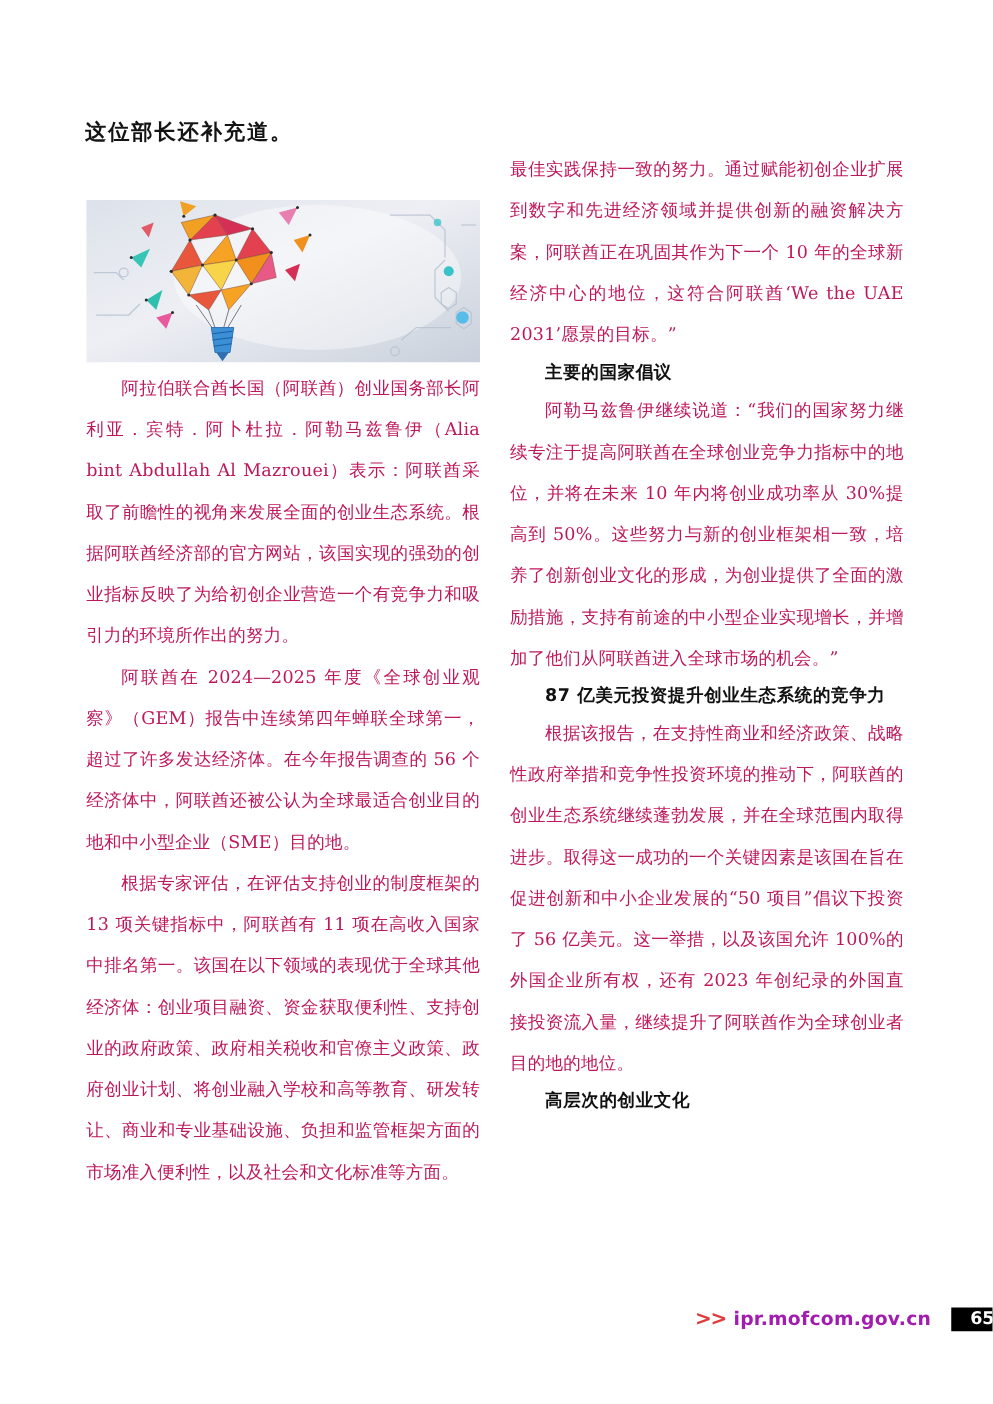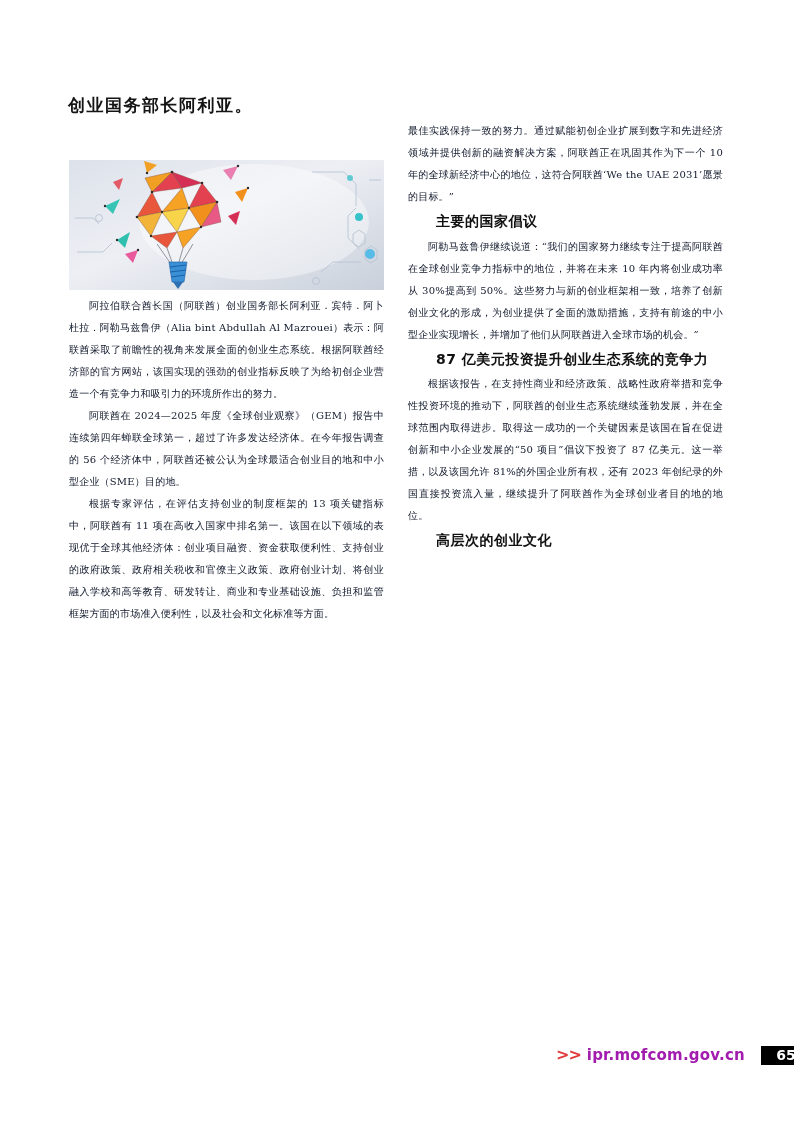--- a/index.html
+++ b/index.html
@@ -10,22 +10,22 @@
   .top-heading{
     position:absolute;left:68px;top:94px;
     font-family:"DejaVu Sans","Liberation Sans",sans-serif;
     font-weight:bold;font-size:17px;letter-spacing:1.5px;color:#141414;white-space:nowrap;
   }
   .column{position:absolute;width:315px;}
   #col-left{left:69px;top:133px;margin-top:27px;}
   #col-right{left:408px;top:120px;}
   figure.illu{margin:0 0 5px 0;width:315px;height:130px;line-height:0;}
   p.body{
-    margin:0;font-size:10px;letter-spacing:0.2px;line-height:22px;
-    text-align:justify;text-justify:inter-ideograph;color:#0f172a;text-indent:2em;
+    margin:0;font-size:14px;letter-spacing:0.2px;line-height:33px;
+    text-align:justify;text-justify:inter-ideograph;color:#be185d;text-indent:2em;
   }
   p.body.no-indent{text-indent:0;}
   p.subhead{
     margin:0;font-family:"DejaVu Sans","Liberation Sans",sans-serif;
     font-weight:bold;font-size:14px;line-height:27.7px;letter-spacing:0.5px;
     color:#111;text-indent:2em;
   }
   .footer{
     position:absolute;left:556px;top:1044px;height:22px;
     display:flex;align-items:center;
@@ -38,21 +38,21 @@
   .url{font-size:15px;font-weight:600;color:#a21caf;letter-spacing:0.2px;line-height:1;}
   .pagebox{
     margin-left:16px;width:42px;height:19px;background:#000;color:#fff;
     font-weight:bold;font-size:14px;display:flex;align-items:center;justify-content:center;
     padding-left:8px;box-sizing:border-box;line-height:1;
   }
 </style>
 </head>
 <body>
 
-<div class="top-heading">创业国务部长阿利亚。</div>
+<div class="top-heading">这位部长还补充道。</div>
 
 <div id="col-left" class="column">
   <figure class="illu">
     <svg width="315" height="130" viewBox="0 0 315 130" xmlns="http://www.w3.org/2000/svg">
       <defs>
         <linearGradient id="bg" x1="0" y1="0" x2="1" y2="1">
           <stop offset="0" stop-color="#dde2ea"></stop>
           <stop offset="0.45" stop-color="#edeff4"></stop>
           <stop offset="1" stop-color="#c9d0db"></stop>
         </linearGradient>
@@ -138,21 +138,21 @@
   <p class="body">阿拉伯联合酋长国（阿联酋）创业国务部长阿利亚．宾特．阿卜杜拉．阿勒马兹鲁伊（Alia bint Abdullah Al Mazrouei）表示：阿联酋采取了前瞻性的视角来发展全面的创业生态系统。根据阿联酋经济部的官方网站，该国实现的强劲的创业指标反映了为给初创企业营造一个有竞争力和吸引力的环境所作出的努力。</p>
   <p class="body">阿联酋在 2024—2025 年度《全球创业观察》（GEM）报告中连续第四年蝉联全球第一，超过了许多发达经济体。在今年报告调查的 56 个经济体中，阿联酋还被公认为全球最适合创业目的地和中小型企业（SME）目的地。</p>
   <p class="body">根据专家评估，在评估支持创业的制度框架的 13 项关键指标中，阿联酋有 11 项在高收入国家中排名第一。该国在以下领域的表现优于全球其他经济体：创业项目融资、资金获取便利性、支持创业的政府政策、政府相关税收和官僚主义政策、政府创业计划、将创业融入学校和高等教育、研发转让、商业和专业基础设施、负担和监管框架方面的市场准入便利性，以及社会和文化标准等方面。</p>
 </div>
 
 <div id="col-right" class="column">
   <p class="body no-indent">最佳实践保持一致的努力。通过赋能初创企业扩展到数字和先进经济领域并提供创新的融资解决方案，阿联酋正在巩固其作为下一个 10 年的全球新经济中心的地位，这符合阿联酋‘We the UAE 2031’愿景的目标。”</p>
   <p class="subhead">主要的国家倡议</p>
   <p class="body">阿勒马兹鲁伊继续说道：“我们的国家努力继续专注于提高阿联酋在全球创业竞争力指标中的地位，并将在未来 10 年内将创业成功率从 30%提高到 50%。这些努力与新的创业框架相一致，培养了创新创业文化的形成，为创业提供了全面的激励措施，支持有前途的中小型企业实现增长，并增加了他们从阿联酋进入全球市场的机会。”</p>
   <p class="subhead">87 亿美元投资提升创业生态系统的竞争力</p>
-  <p class="body">根据该报告，在支持性商业和经济政策、战略性政府举措和竞争性投资环境的推动下，阿联酋的创业生态系统继续蓬勃发展，并在全球范围内取得进步。取得这一成功的一个关键因素是该国在旨在促进创新和中小企业发展的“50 项目”倡议下投资了 87 亿美元。这一举措，以及该国允许 81%的外国企业所有权，还有 2023 年创纪录的外国直接投资流入量，继续提升了阿联酋作为全球创业者目的地的地位。</p>
+  <p class="body">根据该报告，在支持性商业和经济政策、战略性政府举措和竞争性投资环境的推动下，阿联酋的创业生态系统继续蓬勃发展，并在全球范围内取得进步。取得这一成功的一个关键因素是该国在旨在促进创新和中小企业发展的“50 项目”倡议下投资了 56 亿美元。这一举措，以及该国允许 100%的外国企业所有权，还有 2023 年创纪录的外国直接投资流入量，继续提升了阿联酋作为全球创业者目的地的地位。</p>
   <p class="subhead">高层次的创业文化</p>
 </div>
 
 <div class="footer">
   <span class="chevrons">&gt;&gt;</span>
   <span class="url">ipr.mofcom.gov.cn</span>
   <span class="pagebox">65</span>
 </div>
 
 </body></html>

